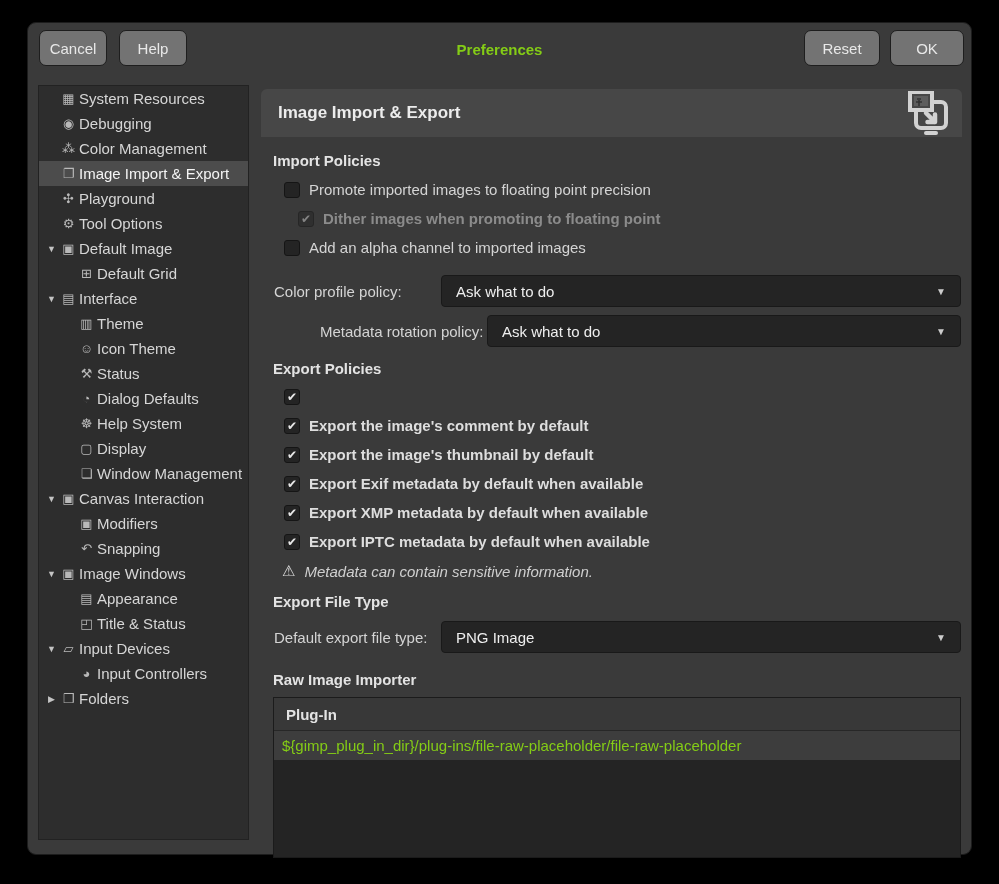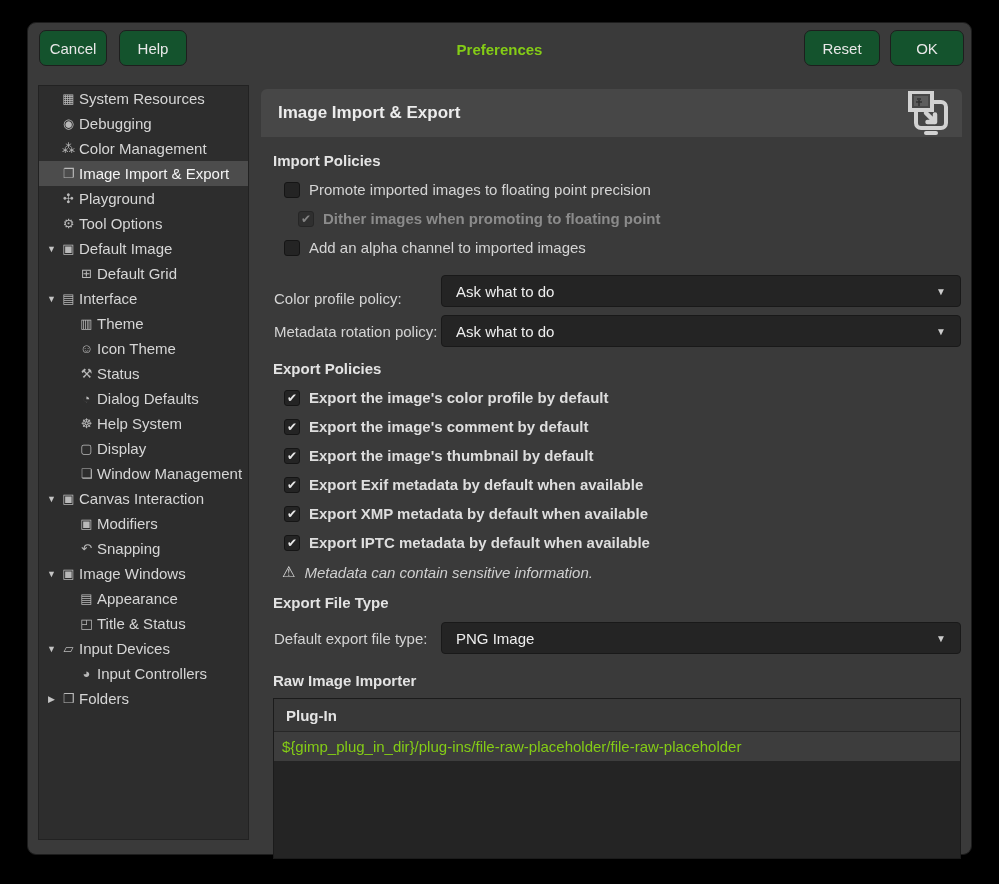--- a/index.html
+++ b/index.html
@@ -4,21 +4,21 @@
 <style>
   html,body{margin:0;padding:0;background:#000;width:999px;height:884px;overflow:hidden;
     font-family:"Liberation Sans","DejaVu Sans",sans-serif;-webkit-font-smoothing:antialiased;}
   *{box-sizing:border-box;}
 
   .dialog{position:absolute;left:27px;top:22px;width:945px;height:833px;background:#3a3a3a;
     border-radius:9px;border:1px solid #1c1c1c;}
 
   
   .titlebar{position:absolute;left:0;top:0;width:100%;height:52px;}
-  .btn{position:absolute;top:7px;height:36px;background:#14532d;border:1px solid #1e1e1e;
+  .btn{position:absolute;top:7px;height:36px;background:#737373;border:1px solid #1e1e1e;
     border-radius:7px;color:#e8e8e8;font-size:15px;display:flex;align-items:center;
     justify-content:center;padding:0 10px;cursor:default;}
   .btn-cancel{left:11px;width:68px;}
   .btn-help{left:91px;width:68px;}
   .btn-reset{right:91px;width:76px;}
   .btn-ok{right:7px;width:74px;}
   .win-title{position:absolute;left:0;right:0;top:0;height:52px;display:flex;align-items:center;
     justify-content:center;color:#84cc16;font-size:15px;font-weight:bold;pointer-events:none;}
 
   
@@ -253,41 +253,40 @@
           <div class="check-row indent disabled bold">
             <span class="checkbox">✔</span>
             <span class="check-label">Dither images when promoting to floating point</span>
           </div>
           <div class="check-row">
             <span class="checkbox"></span>
             <span class="check-label">Add an alpha channel to imported images</span>
           </div>
         </div>
 
-      <div class="select-row" style="margin-top:19px;align-items:flex-end;">
+      <div class="select-row" style="margin-top:19px;">
         <div class="select-label">Color profile policy:</div>
         <div class="combo">
           <span class="combo-value">Ask what to do</span>
           <span class="caret">▼</span>
         </div>
       </div>
 
-      <div class="select-row" style="margin-top:8px;">
+      <div class="select-row" style="margin-top:8px;margin-left:46px;">
         <div class="select-label">Metadata rotation policy:</div>
         <div class="combo">
           <span class="combo-value">Ask what to do</span>
           <span class="caret">▼</span>
         </div>
       </div>
 
       <div class="section-title">Export Policies</div>
       <div id="export-checks">
           <div class="check-row bold">
             <span class="checkbox">✔</span>
-            <span class="check-label">Export the image's color profile by default</span>
           </div>
           <div class="check-row bold">
             <span class="checkbox">✔</span>
             <span class="check-label">Export the image's comment by default</span>
           </div>
           <div class="check-row bold">
             <span class="checkbox">✔</span>
             <span class="check-label">Export the image's thumbnail by default</span>
           </div>
           <div class="check-row bold">

